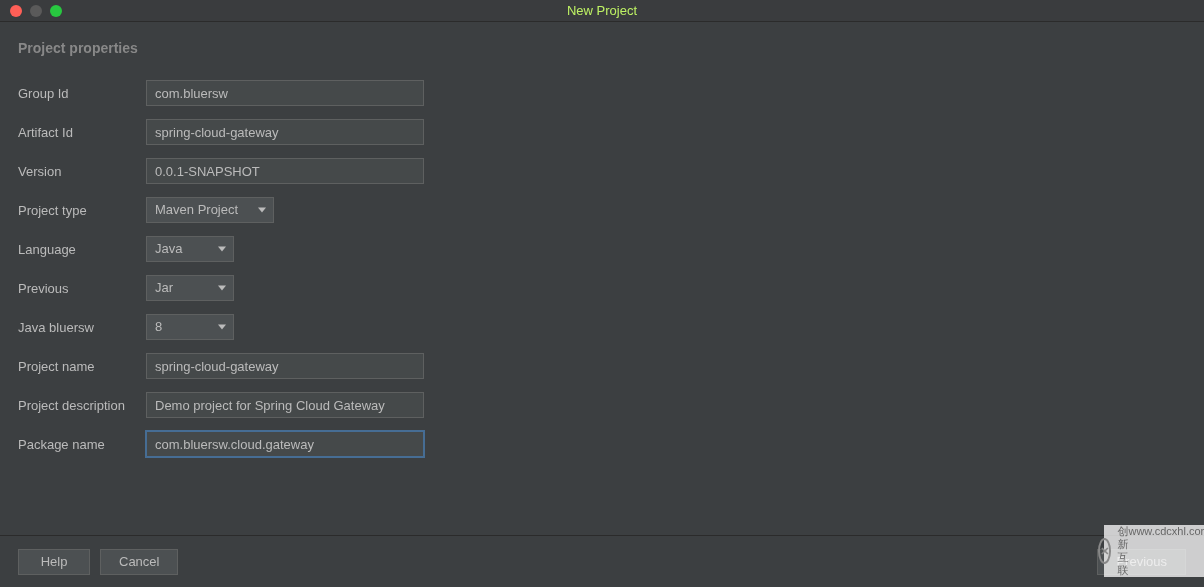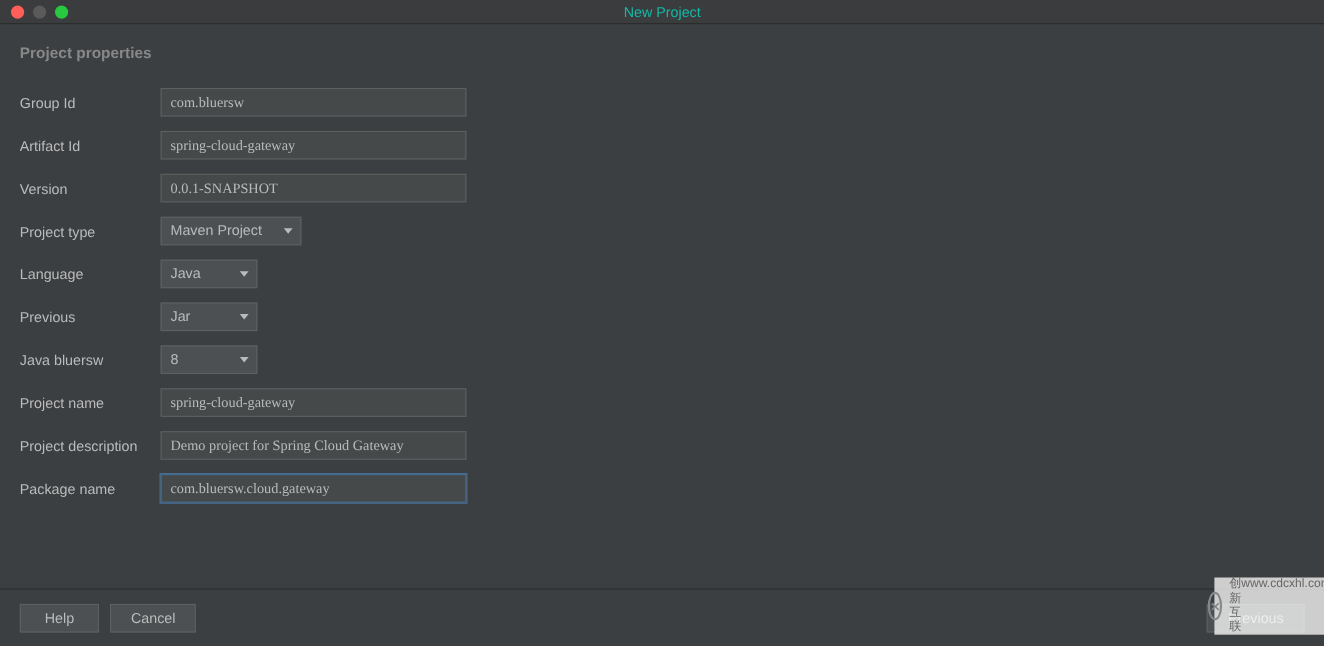--- a/index.html
+++ b/index.html
@@ -36,21 +36,21 @@
       height: 12px;
       border-radius: 50%;
     }
     .tl-close { background: #ff5f57; }
     .tl-min { background: #5a5a5a; }
     .tl-max { background: #28c840; }
     .window-title {
       position: absolute;
       left: 50%;
       transform: translateX(-50%);
-      color: #14b8a6;
+      color: #bef264;
       font-size: 13px;
     }
     .content {
       padding: 18px 34px 0 18px;
     }
     .section-title {
       color: #888888;
       font-size: 14px;
       font-weight: bold;
       margin-bottom: 24px;
@@ -67,21 +67,20 @@
     }
     .text-input {
       background: #45494a;
       border: 1px solid #5e6060;
       color: #bbbbbb;
       padding: 4px 8px;
       height: 26px;
       font-size: 13px;
       width: 278px;
       outline: none;
-      font-family: Liberation Serif, serif;
     }
     .text-input.focused {
       border: 1px solid #466d94;
       box-shadow: 0 0 0 1px #466d94;
     }
     .select-wrap {
       position: relative;
       display: inline-block;
     }
     .select-input {

